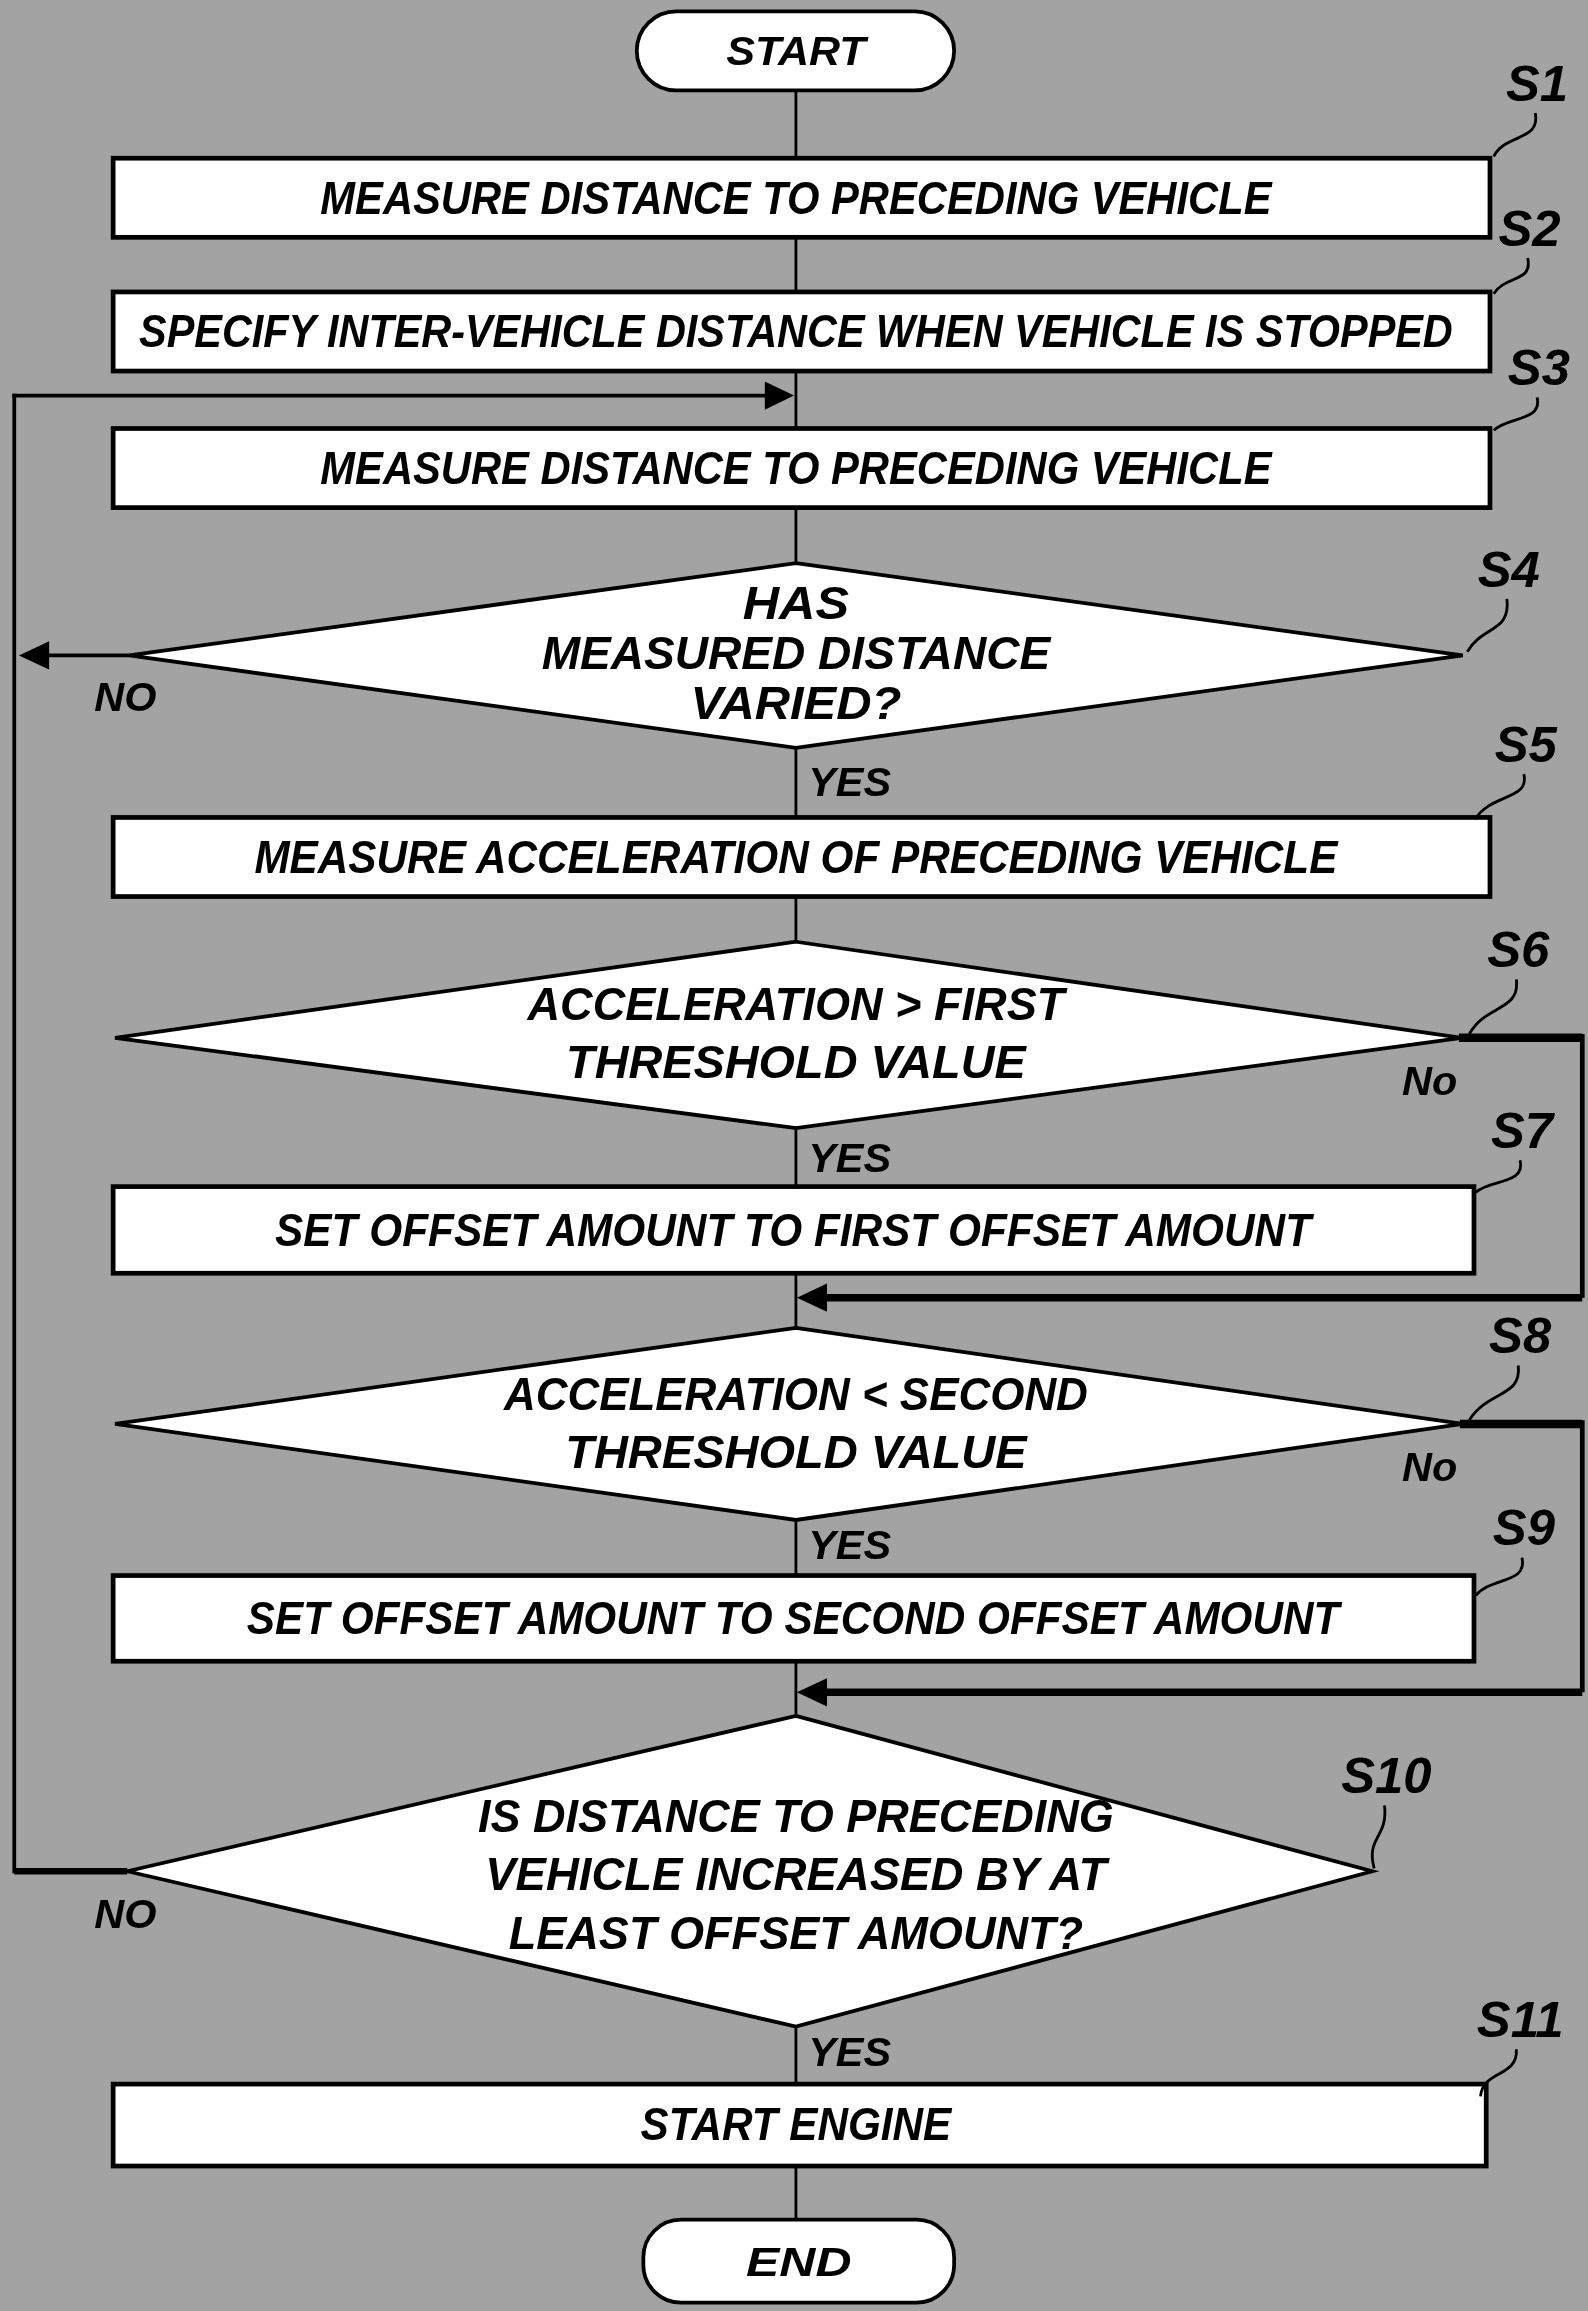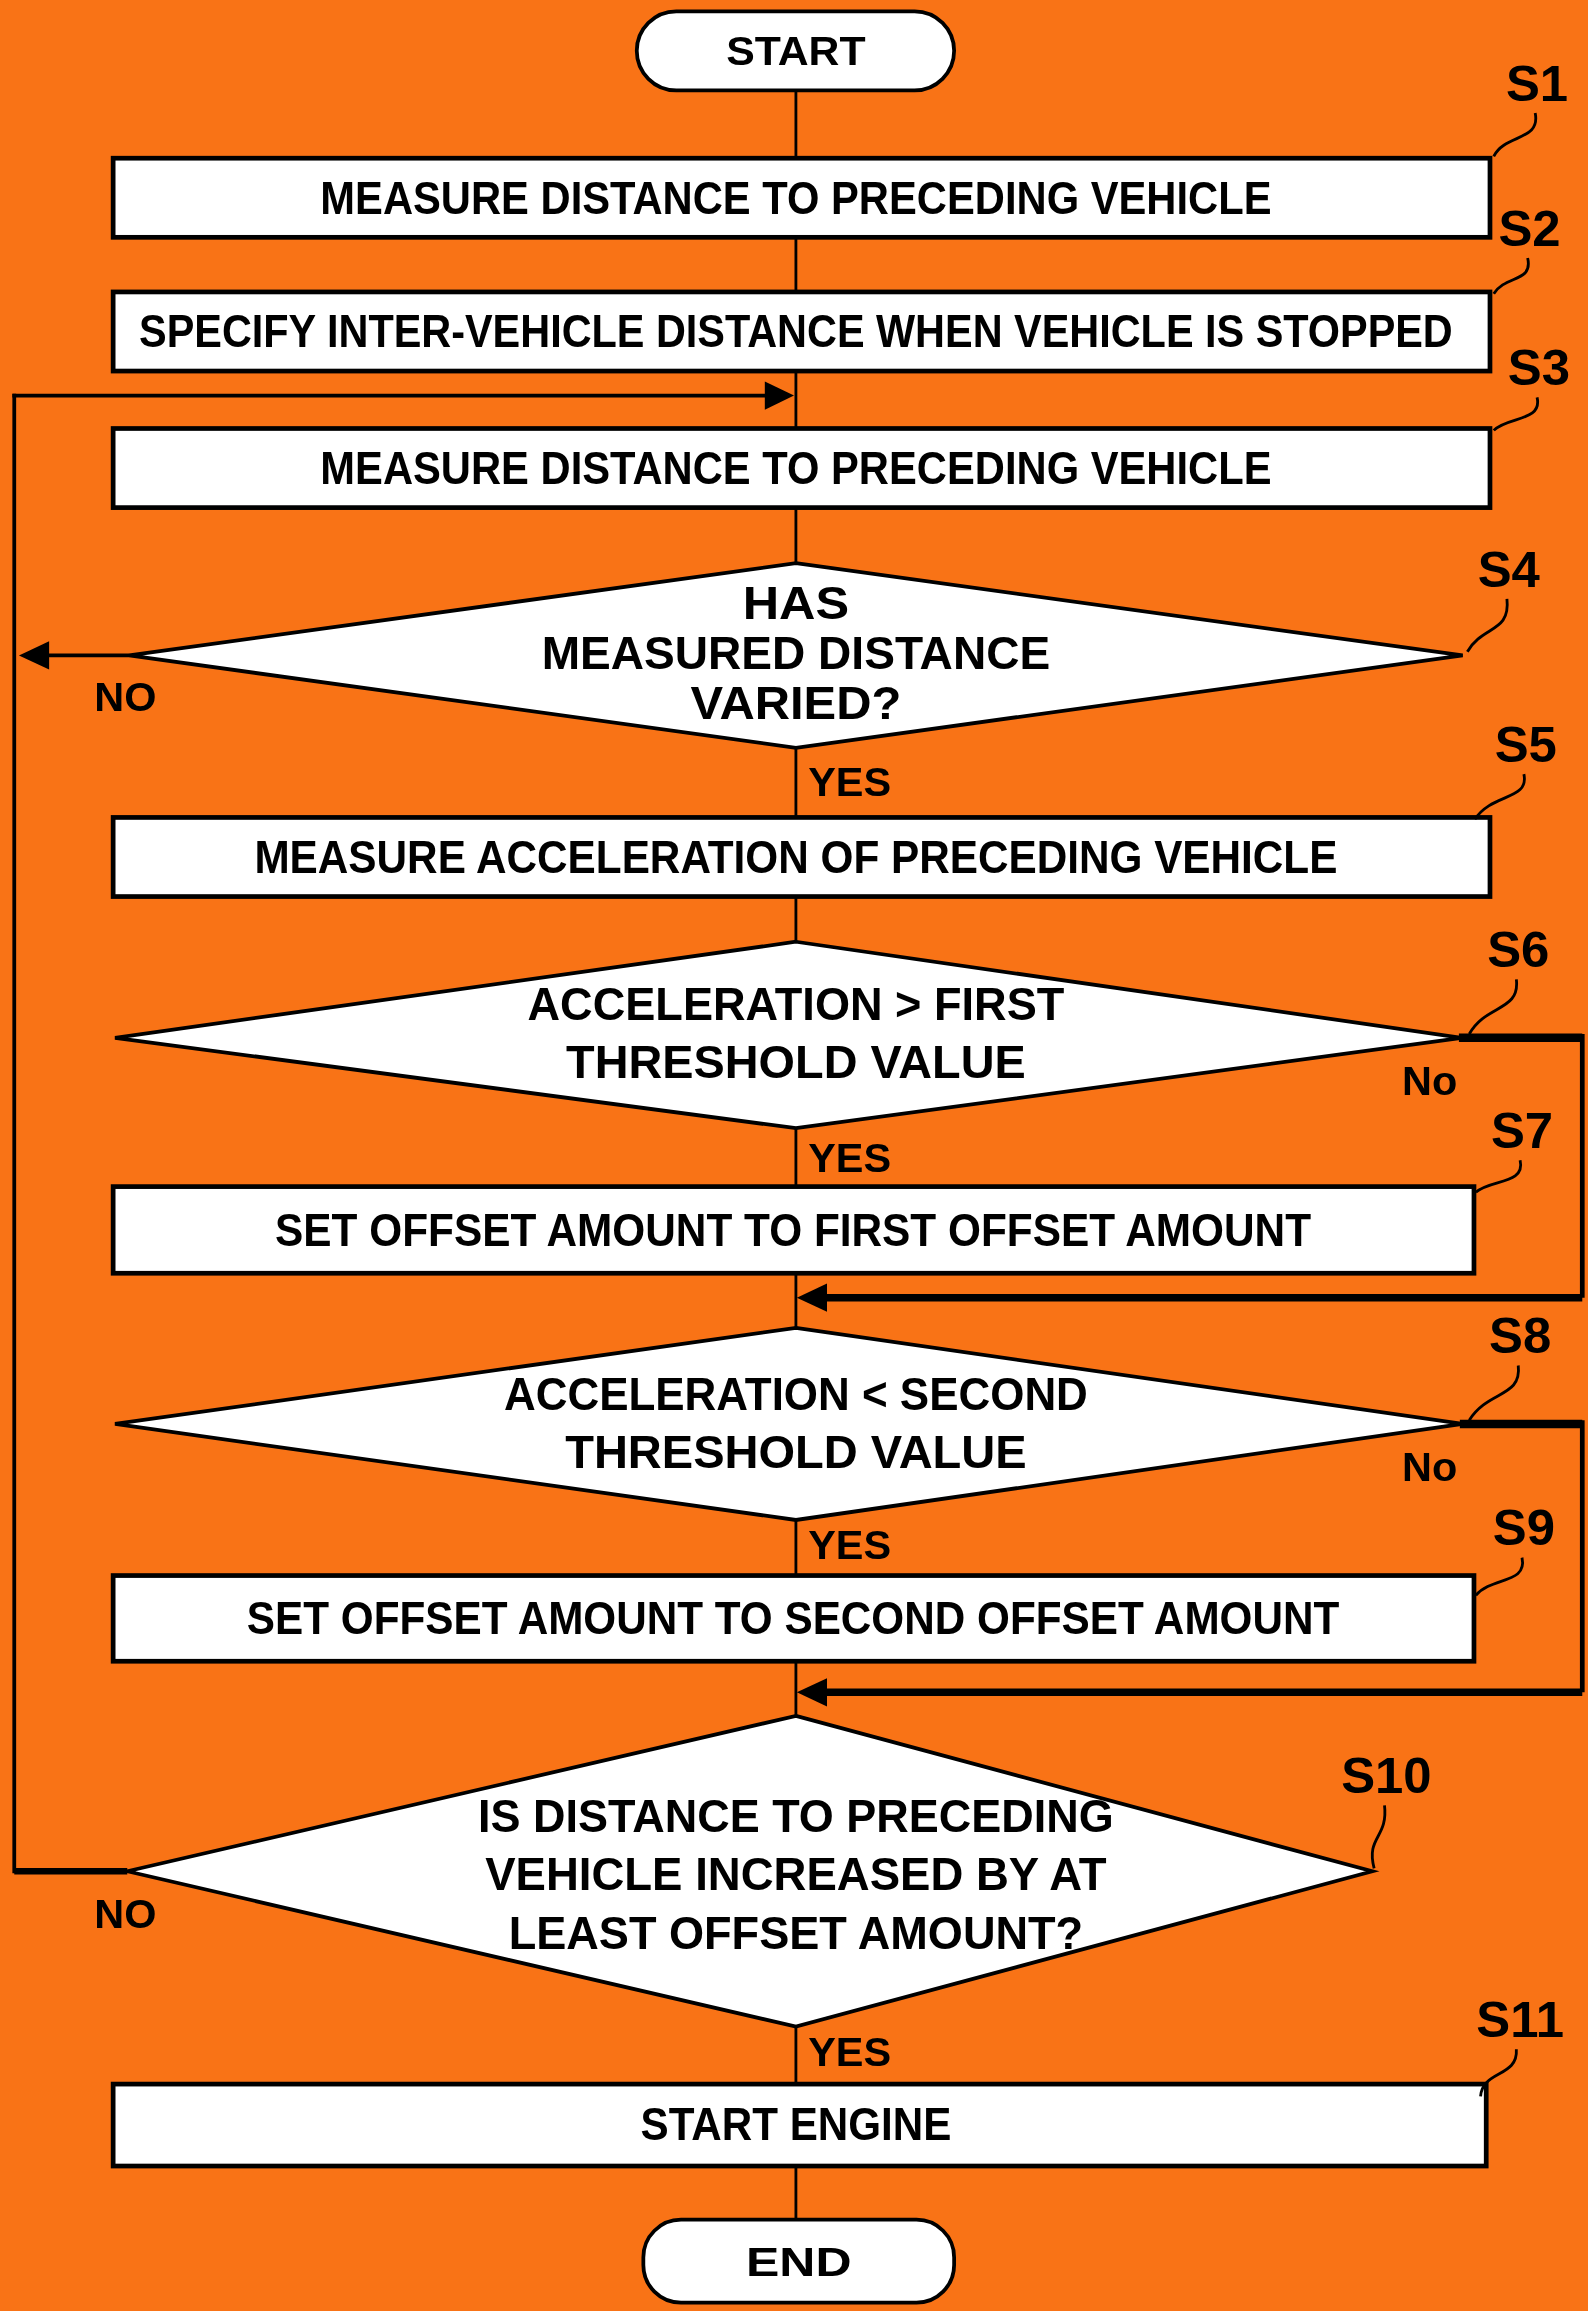--- a/index.html
+++ b/index.html
@@ -1,16 +1,16 @@
 <!DOCTYPE html>
 <html style="font-size:15px"><head>
 <meta charset="utf-8">
 <style>
   html, body { margin: 0; padding: 0; background: #ffffff; }
-  .page { width: 1589px; height: 2312px; background: #f97316; }
+  .page { width: 1589px; height: 2312px; background: #a3a3a3; font-style: italic; }
   svg { display: block; }
   .node { fill: #ffffff; stroke: #000000; }
   .box { stroke-width: 5; }
   .diamond { stroke-width: 4; }
   .terminal { stroke-width: 4; }
   .edge { stroke: #000000; fill: none; }
   .w3 { stroke-width: 3; }
   .w4 { stroke-width: 4; }
   .w5 { stroke-width: 5; }
   .w7 { stroke-width: 7; }

